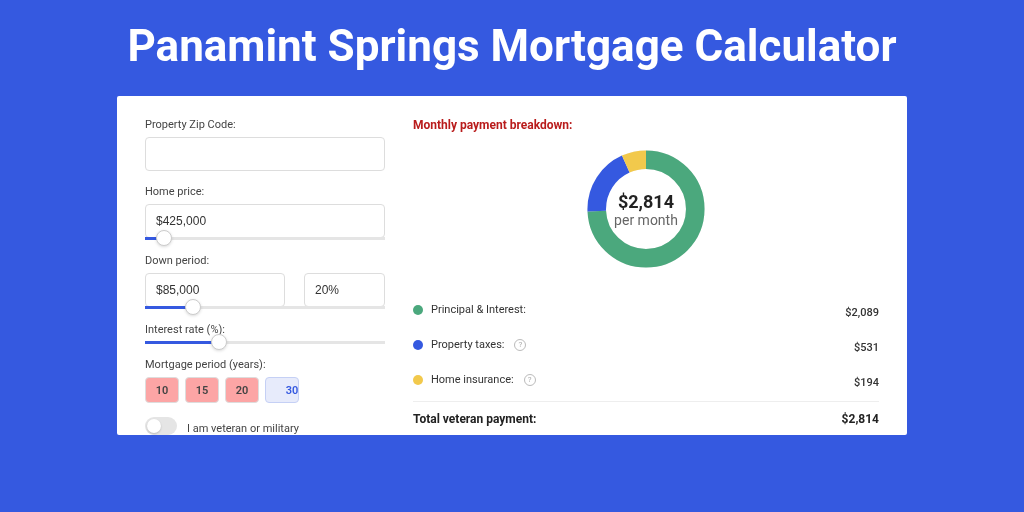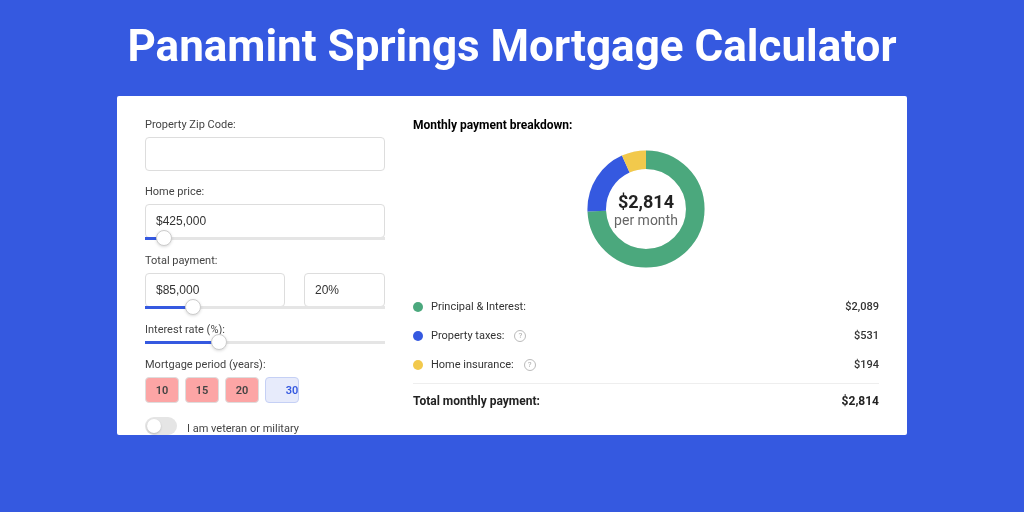--- a/index.html
+++ b/index.html
@@ -104,21 +104,21 @@
     background: #fff;
     border-radius: 50%;
     position: absolute;
     top: 2px; left: 2px;
     box-shadow: 0 1px 2px rgba(0,0,0,0.2);
   }
   .toggle-label { font-size: 11px; color: #444; }
   .breakdown-title {
     font-size: 12px;
     font-weight: 700;
-    color: #000000;
+    color: #b91c1c;
     margin-bottom: 12px;
   }
   .donut-wrap {
     display: flex;
     justify-content: center;
     margin-bottom: 18px;
   }
   .donut {
     width: 130px; height: 130px;
     position: relative;
@@ -134,21 +134,21 @@
   .donut-sub { font-size: 14px; color: #666; }
   .legend-row {
     display: flex;
     align-items: center;
     justify-content: space-between;
     padding: 8px 0;
   }
   .legend-left { display: flex; align-items: center; gap: 8px; }
   .dot { width: 10px; height: 10px; border-radius: 50%; }
   .legend-label { font-size: 11px; color: #333; }
-  .legend-val { font-size: 11px; color: #333; font-weight: 500; }
+  .legend-val { font-size: 11px; color: #333; font-weight: 500; margin-top: 6px; }
   .info-icon {
     width: 12px; height: 12px;
     border: 1px solid #bbb;
     border-radius: 50%;
     display: inline-flex;
     align-items: center;
     justify-content: center;
     font-size: 8px;
     color: #aaa;
     margin-left: 2px;
@@ -187,21 +187,21 @@
       <div class="field">
         <label class="label">Home price:</label>
         <input class="input" value="$425,000" style="">
         <div class="slider-track">
           <div class="slider-fill" id="price-fill" style="width: 8%;"></div>
           <div class="slider-thumb" id="price-thumb" style="left: calc(8% - 8px);"></div>
         </div>
       </div>
 
       <div class="field">
-        <label class="label">Total payment:</label>
+        <label class="label">Down period:</label>
         <div class="row2">
           <input class="input" value="$85,000" style="">
           <input class="input" value="20%" style="">
         </div>
         <div class="slider-track">
           <div class="slider-fill" id="down-fill" style="width: 20%;"></div>
           <div class="slider-thumb" id="down-thumb" style="left: calc(20% - 8px);"></div>
         </div>
       </div>
 
@@ -272,20 +272,20 @@
             <div class="legend-left">
               <div class="dot" style="background: rgb(242, 201, 76);"></div>
               <span class="legend-label">Home insurance:</span>
               <span class="info-icon">?</span>
             </div>
             <span class="legend-val">$194</span>
           </div>
         </div>
 
       <div class="total-row">
-        <span class="total-label">Total monthly payment:</span>
+        <span class="total-label">Total veteran payment:</span>
         <span class="total-val">$2,814</span>
       </div>
 
     </div>
 
   </div>
 </div>
 
 </body></html>

